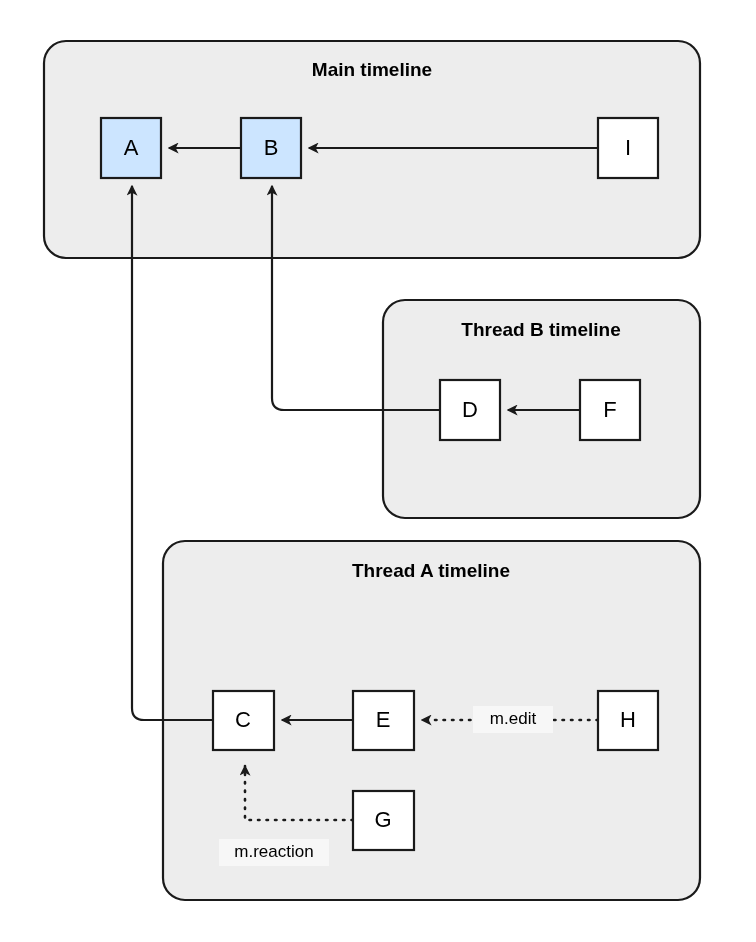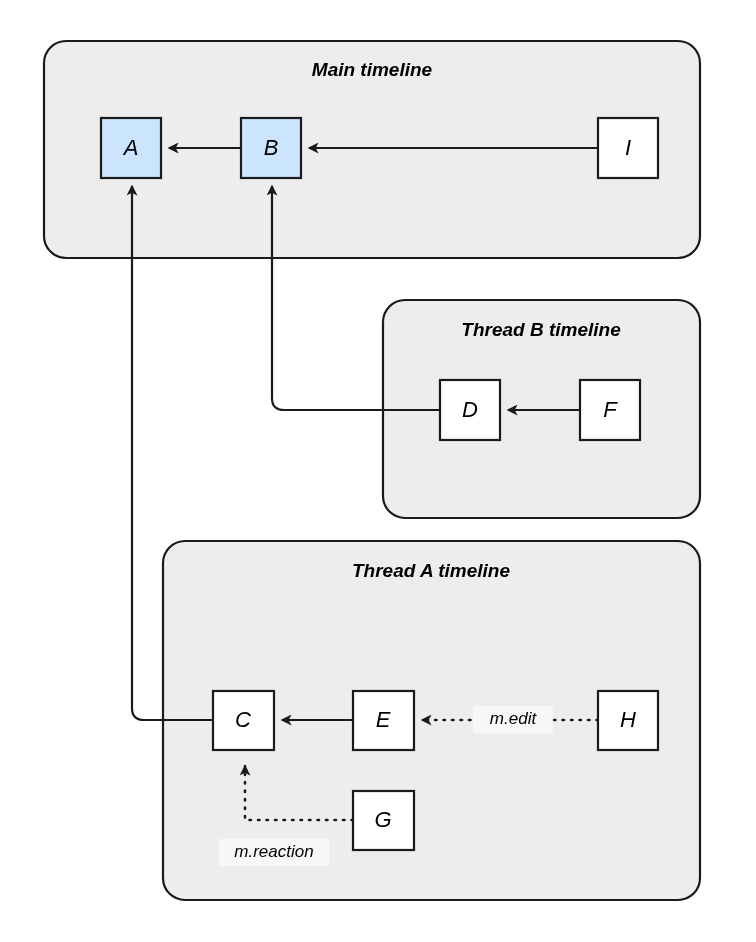--- a/index.html
+++ b/index.html
@@ -12,21 +12,20 @@
     height: 942px;
     font-family: "Liberation Sans", sans-serif;
     position: relative;
     overflow: hidden;
   }
   #diagram-root {
     position: absolute;
     inset: 0;
     width: 756px;
     height: 835px;
-    font-style: italic;
   }
   svg.diagram {
     position: absolute;
     top: 0;
     left: 0;
     width: 756px;
     height: 942px;
     display: block;
   }
   .grp-title {

